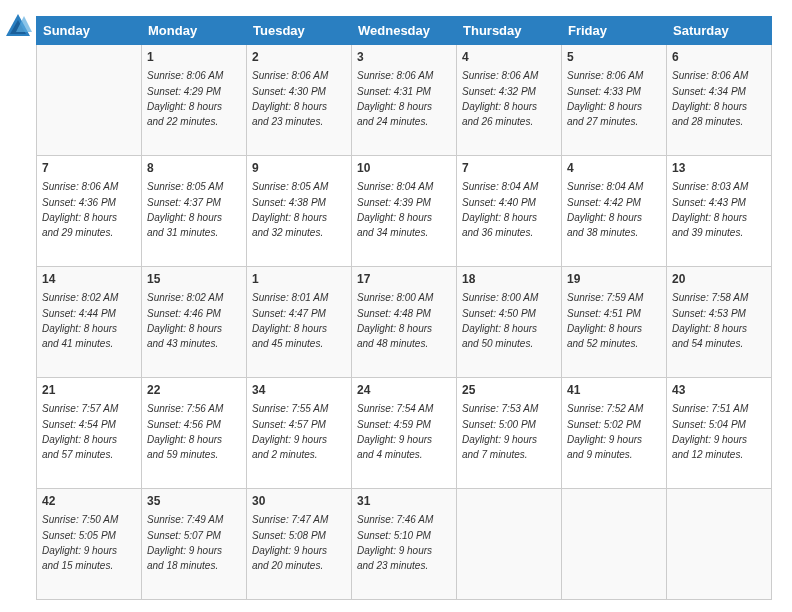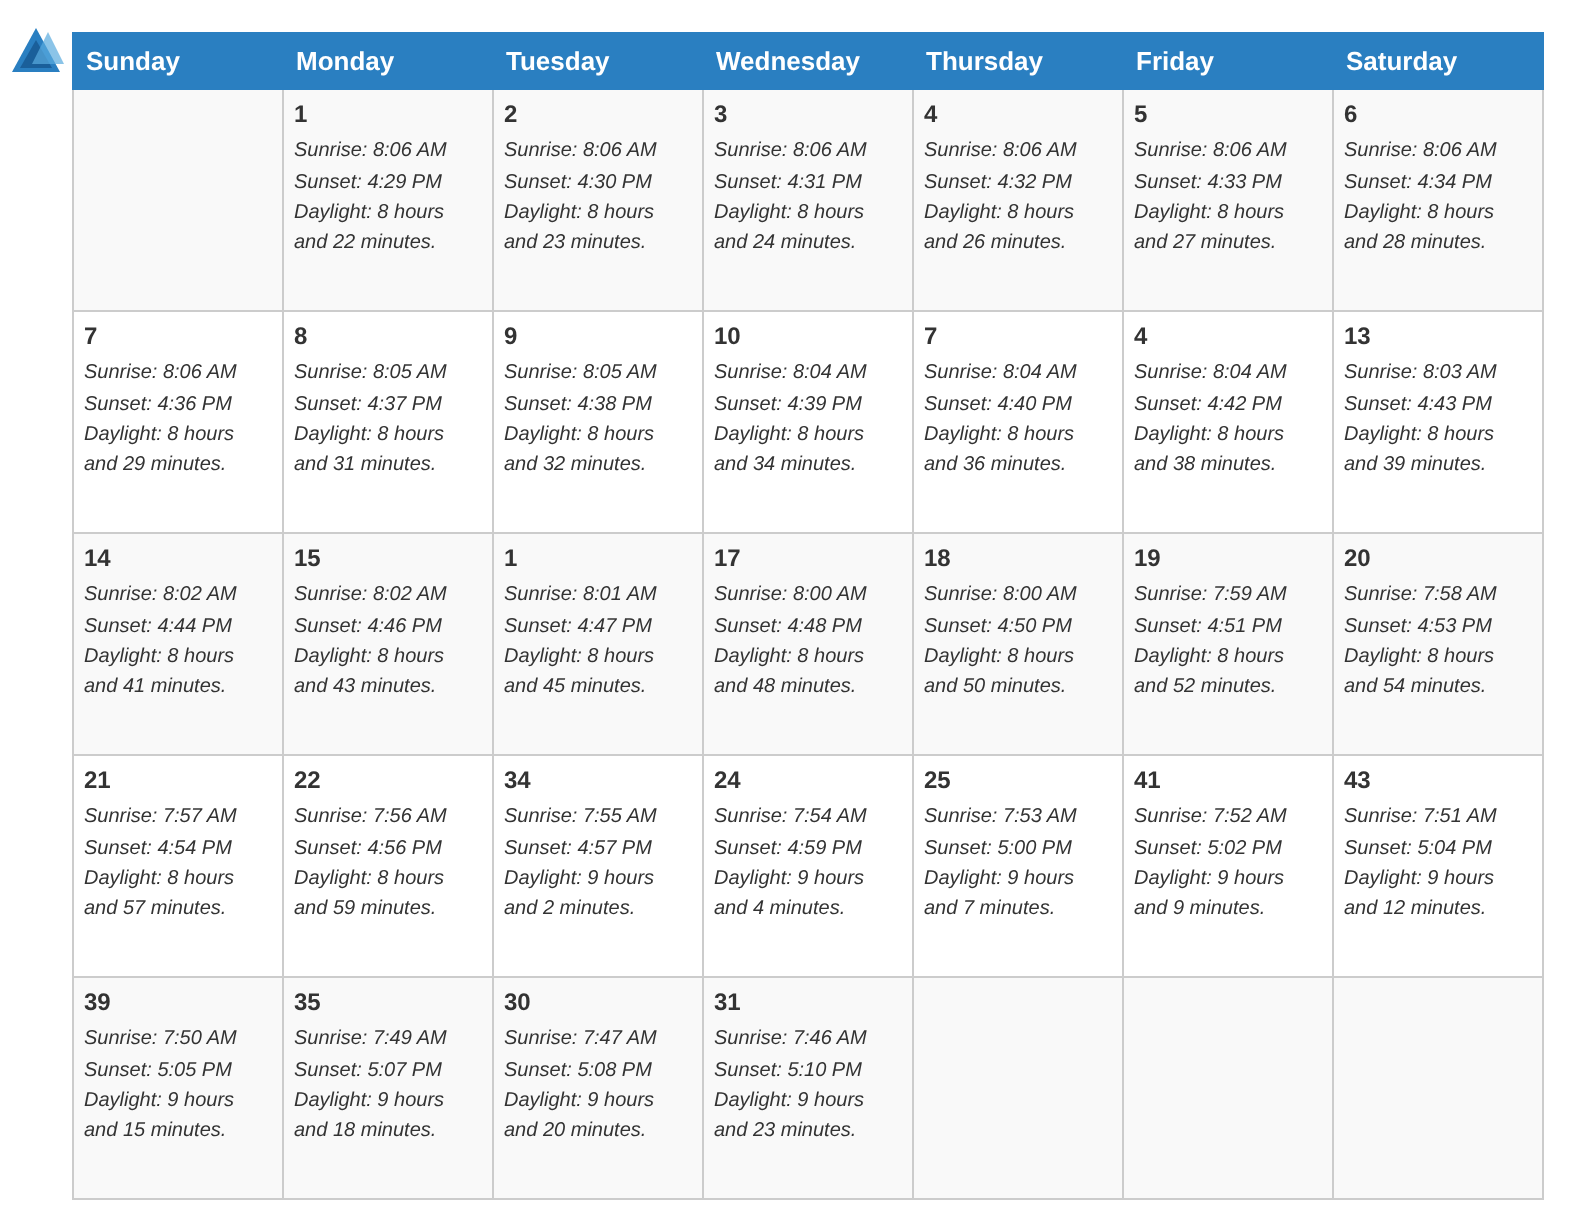--- a/index.html
+++ b/index.html
@@ -173,21 +173,21 @@
         <tr>
           <td><span class="day-num">21</span><span class="day-info">Sunrise: 7:57 AM<br>Sunset: 4:54 PM<br>Daylight: 8 hours and 57 minutes.</span></td>
           <td><span class="day-num">22</span><span class="day-info">Sunrise: 7:56 AM<br>Sunset: 4:56 PM<br>Daylight: 8 hours and 59 minutes.</span></td>
           <td><span class="day-num">34</span><span class="day-info">Sunrise: 7:55 AM<br>Sunset: 4:57 PM<br>Daylight: 9 hours and 2 minutes.</span></td>
           <td><span class="day-num">24</span><span class="day-info">Sunrise: 7:54 AM<br>Sunset: 4:59 PM<br>Daylight: 9 hours and 4 minutes.</span></td>
           <td><span class="day-num">25</span><span class="day-info">Sunrise: 7:53 AM<br>Sunset: 5:00 PM<br>Daylight: 9 hours and 7 minutes.</span></td>
           <td><span class="day-num">41</span><span class="day-info">Sunrise: 7:52 AM<br>Sunset: 5:02 PM<br>Daylight: 9 hours and 9 minutes.</span></td>
           <td><span class="day-num">43</span><span class="day-info">Sunrise: 7:51 AM<br>Sunset: 5:04 PM<br>Daylight: 9 hours and 12 minutes.</span></td>
         </tr>
         <tr>
-          <td><span class="day-num">39</span><span class="day-info">Sunrise: 7:50 AM<br>Sunset: 5:05 PM<br>Daylight: 9 hours and 15 minutes.</span></td>
+          <td><span class="day-num">42</span><span class="day-info">Sunrise: 7:50 AM<br>Sunset: 5:05 PM<br>Daylight: 9 hours and 15 minutes.</span></td>
           <td><span class="day-num">35</span><span class="day-info">Sunrise: 7:49 AM<br>Sunset: 5:07 PM<br>Daylight: 9 hours and 18 minutes.</span></td>
           <td><span class="day-num">30</span><span class="day-info">Sunrise: 7:47 AM<br>Sunset: 5:08 PM<br>Daylight: 9 hours and 20 minutes.</span></td>
           <td><span class="day-num">31</span><span class="day-info">Sunrise: 7:46 AM<br>Sunset: 5:10 PM<br>Daylight: 9 hours and 23 minutes.</span></td>
           <td class="empty"></td>
           <td class="empty"></td>
           <td class="empty"></td>
         </tr>
       </tbody>
   </table>
 </div>

